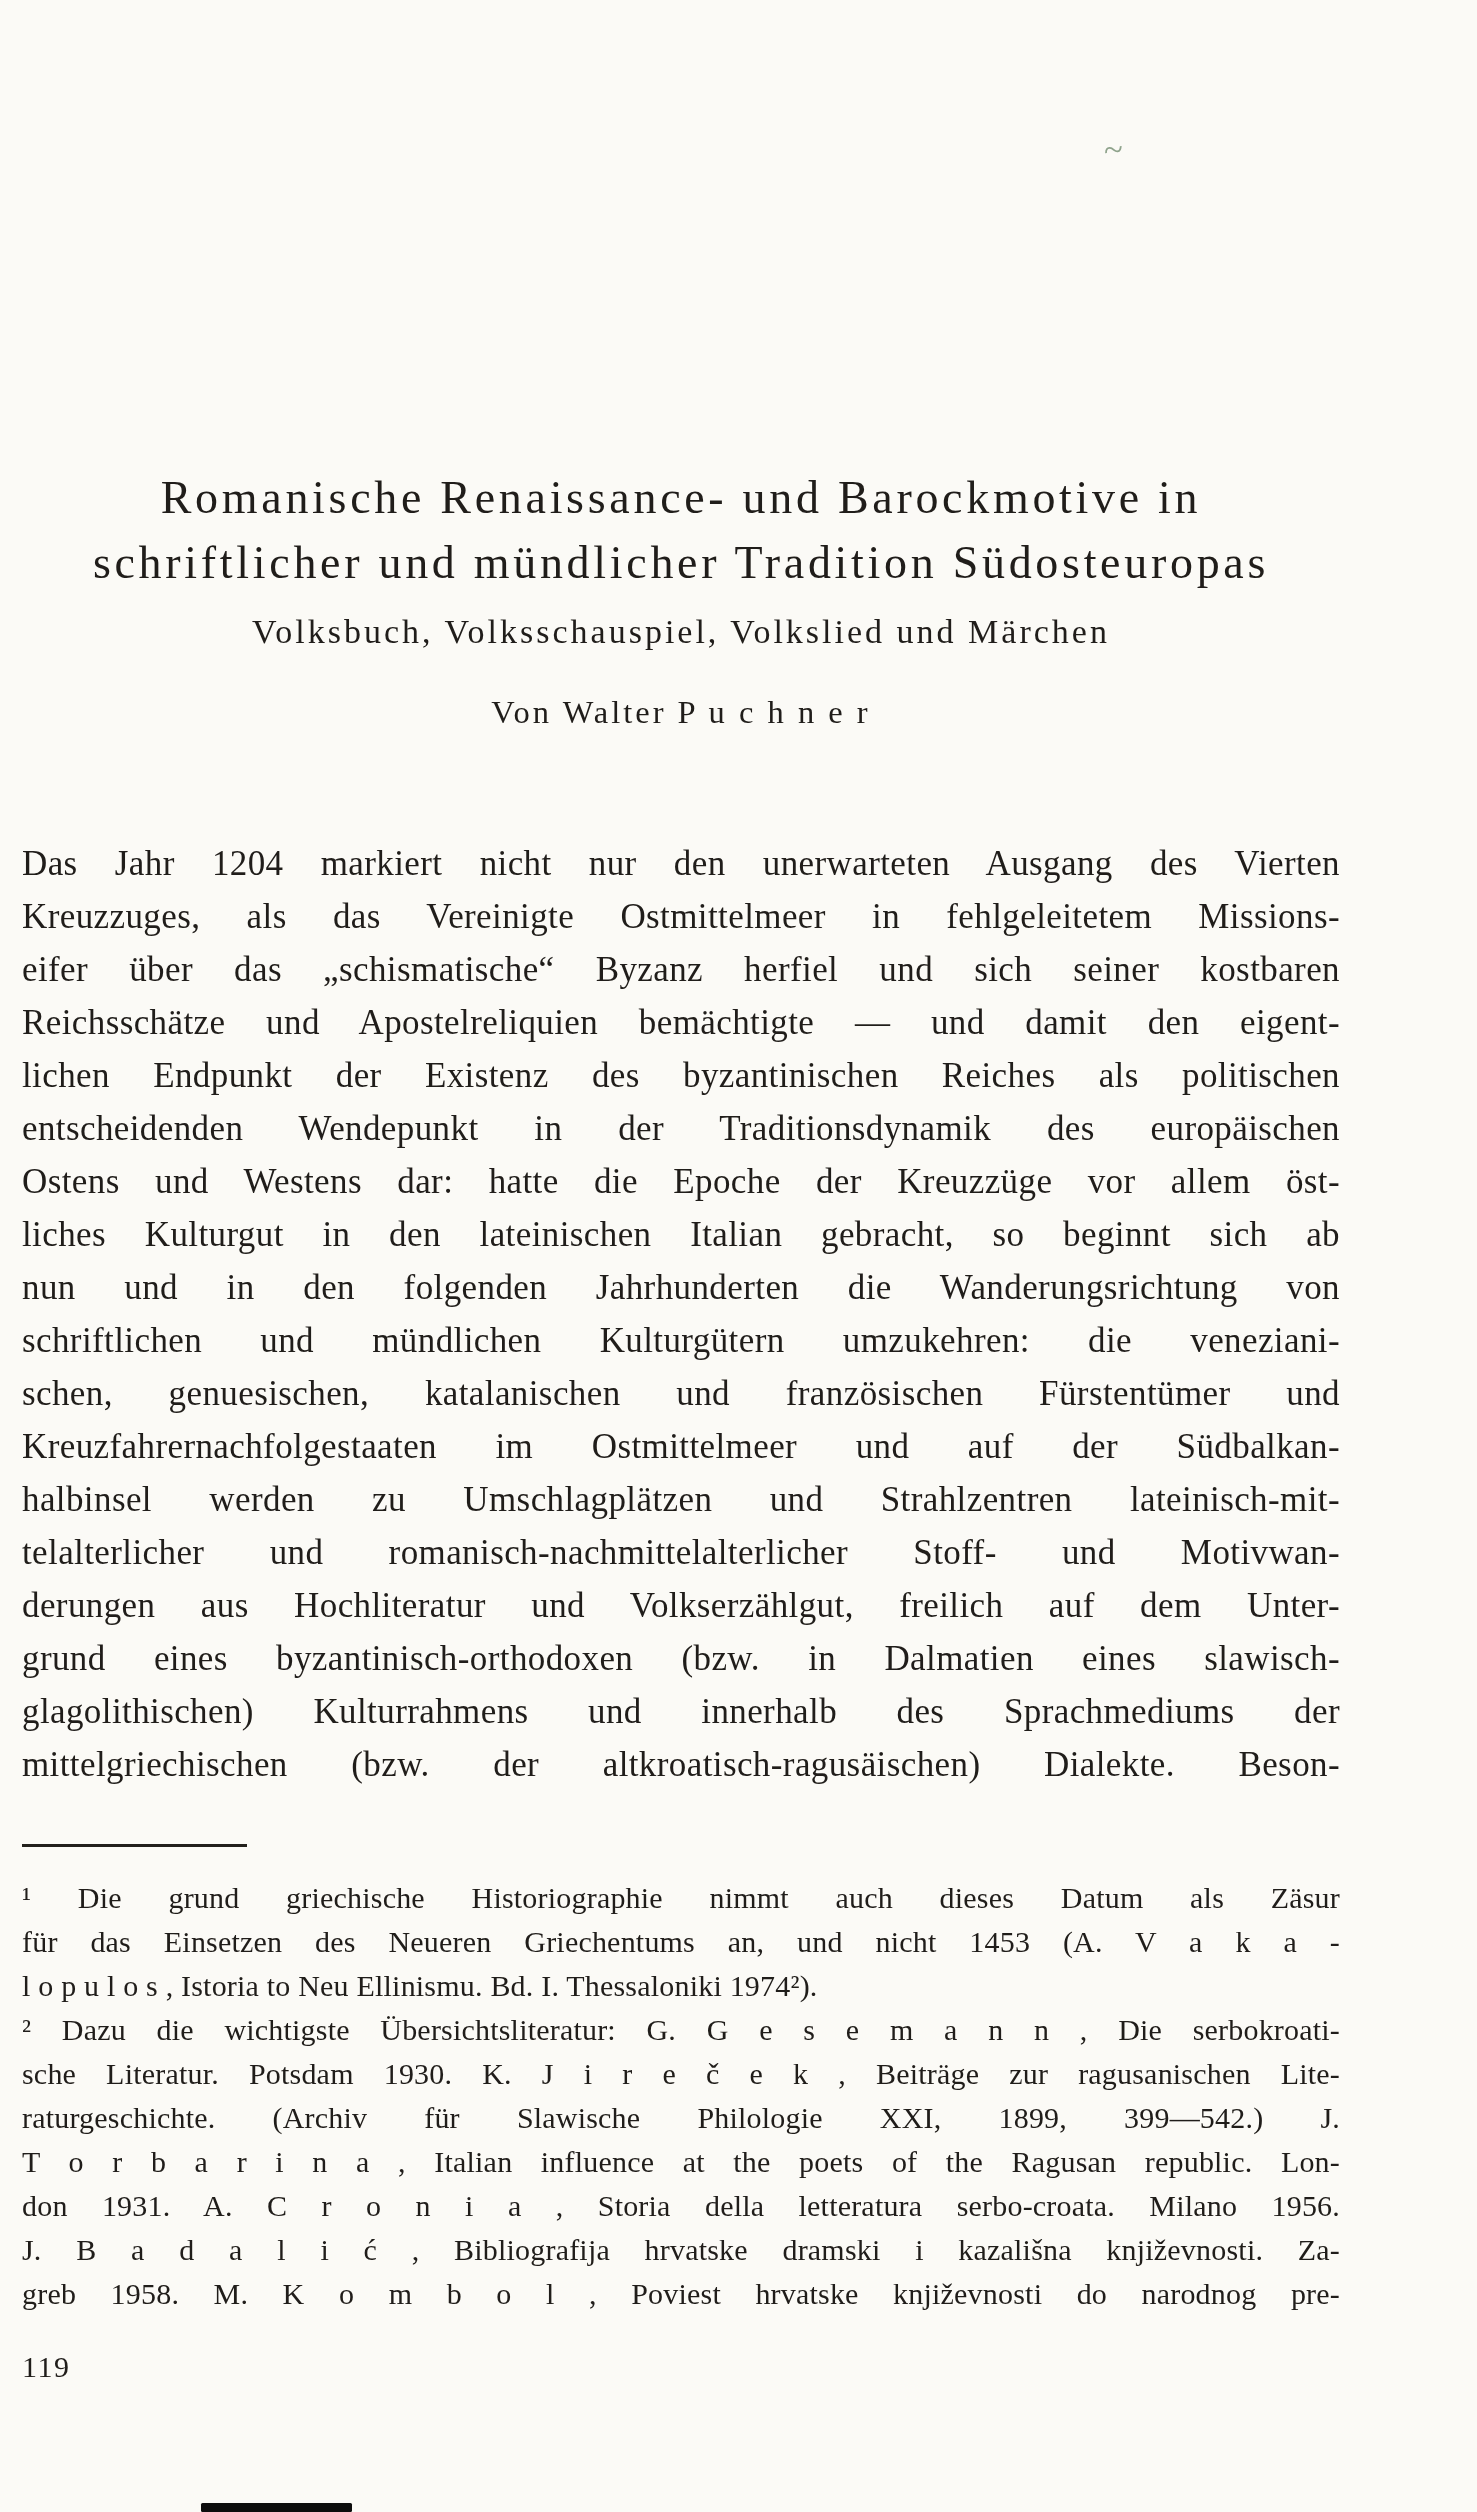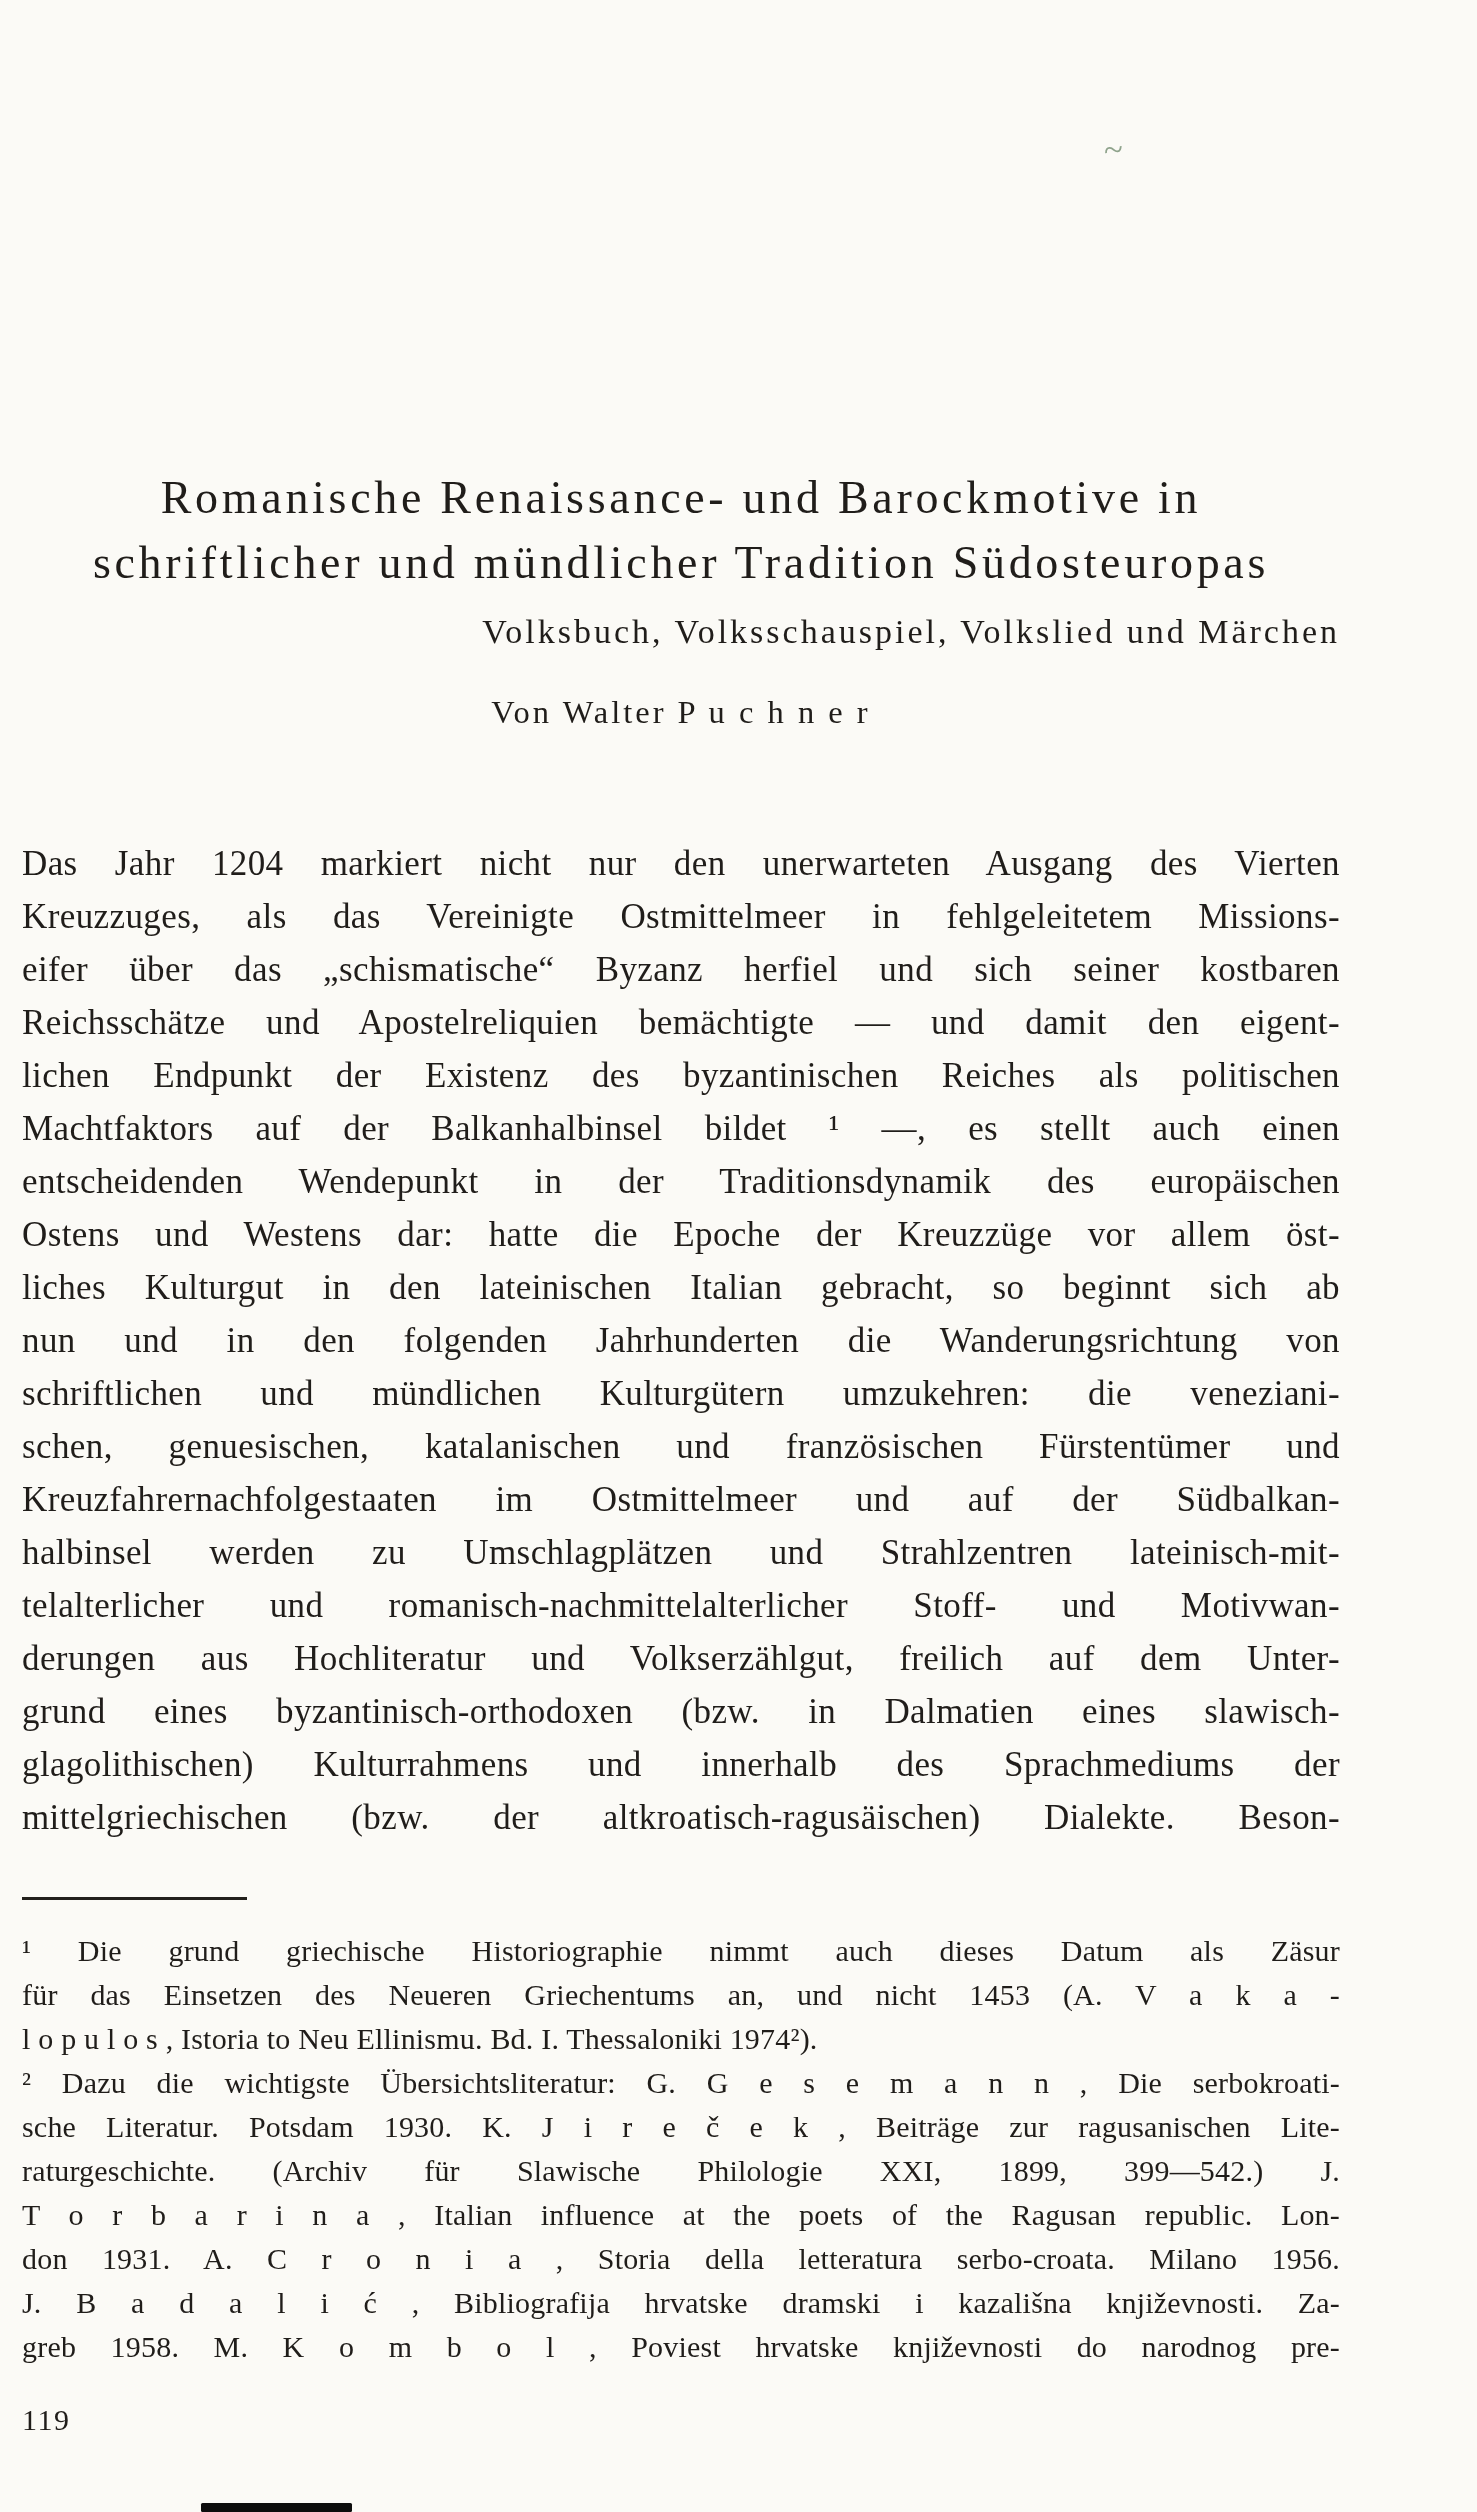--- a/index.html
+++ b/index.html
@@ -34,21 +34,21 @@
     line-height: 65px;
     letter-spacing: 3.7px;
     text-align: center;
   }
   .title .tline { display: block; white-space: nowrap; }
   .subtitle {
     margin-top: 17.7px;
     font-size: 34px;
     line-height: 38px;
     letter-spacing: 3px;
-    text-align: right;
+    text-align: center;
     white-space: nowrap;
   }
   .byline {
     margin-top: 43px;
     font-size: 32.5px;
     line-height: 37px;
     letter-spacing: 3px;
     text-align: center;
     white-space: nowrap;
   }
@@ -110,21 +110,20 @@
     <div class="subtitle">Volksbuch, Volksschauspiel, Volkslied und Märchen</div>
 
     <div class="byline">Von Walter P u c h n e r</div>
 
     <div class="body-text">
         <div class="line">Das Jahr 1204 markiert nicht nur den unerwarteten Ausgang des Vierten</div>
         <div class="line">Kreuzzuges, als das Vereinigte Ostmittelmeer in fehlgeleitetem Missions-</div>
         <div class="line">eifer über das „schismatische“ Byzanz herfiel und sich seiner kostbaren</div>
         <div class="line">Reichsschätze und Apostelreliquien bemächtigte — und damit den eigent-</div>
         <div class="line">lichen Endpunkt der Existenz des byzantinischen Reiches als politischen</div>
-        <div class="line">Machtfaktors auf der Balkanhalbinsel bildet ¹ —, es stellt auch einen</div>
         <div class="line">entscheidenden Wendepunkt in der Traditionsdynamik des europäischen</div>
         <div class="line">Ostens und Westens dar: hatte die Epoche der Kreuzzüge vor allem öst-</div>
         <div class="line">liches Kulturgut in den lateinischen Italian gebracht, so beginnt sich ab</div>
         <div class="line">nun und in den folgenden Jahrhunderten die Wanderungsrichtung von</div>
         <div class="line">schriftlichen und mündlichen Kulturgütern umzukehren: die veneziani-</div>
         <div class="line">schen, genuesischen, katalanischen und französischen Fürstentümer und</div>
         <div class="line">Kreuzfahrernachfolgestaaten im Ostmittelmeer und auf der Südbalkan-</div>
         <div class="line">halbinsel werden zu Umschlagplätzen und Strahlzentren lateinisch-mit-</div>
         <div class="line">telalterlicher und romanisch-nachmittelalterlicher Stoff- und Motivwan-</div>
         <div class="line">derungen aus Hochliteratur und Volkserzählgut, freilich auf dem Unter-</div>

